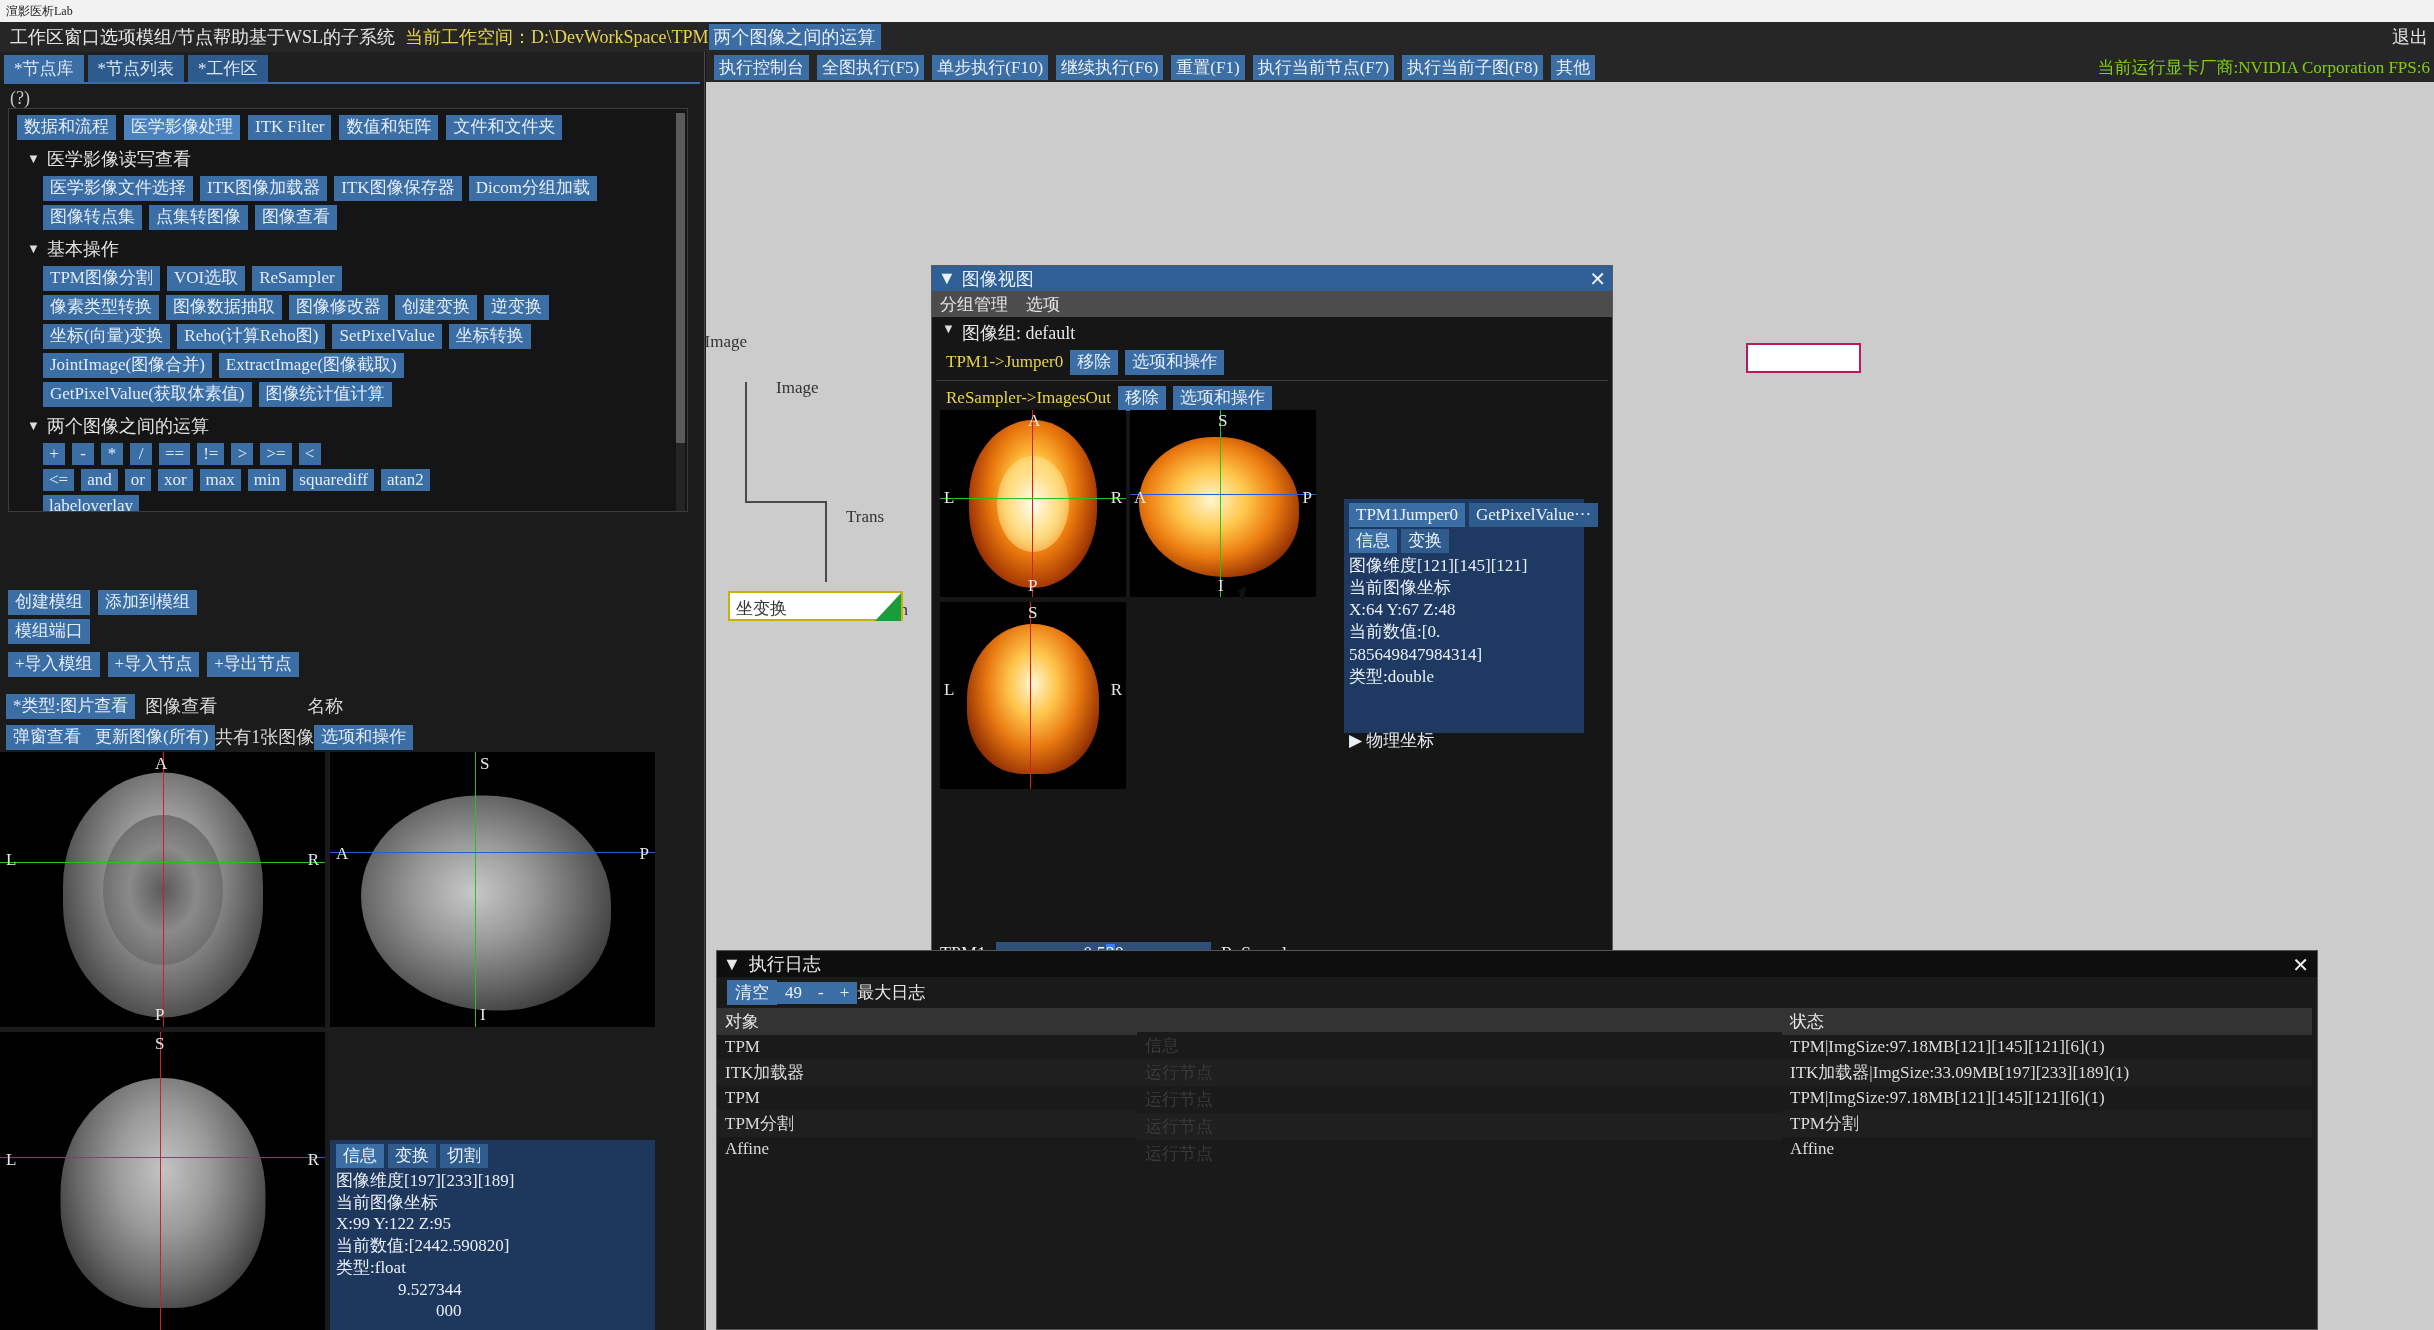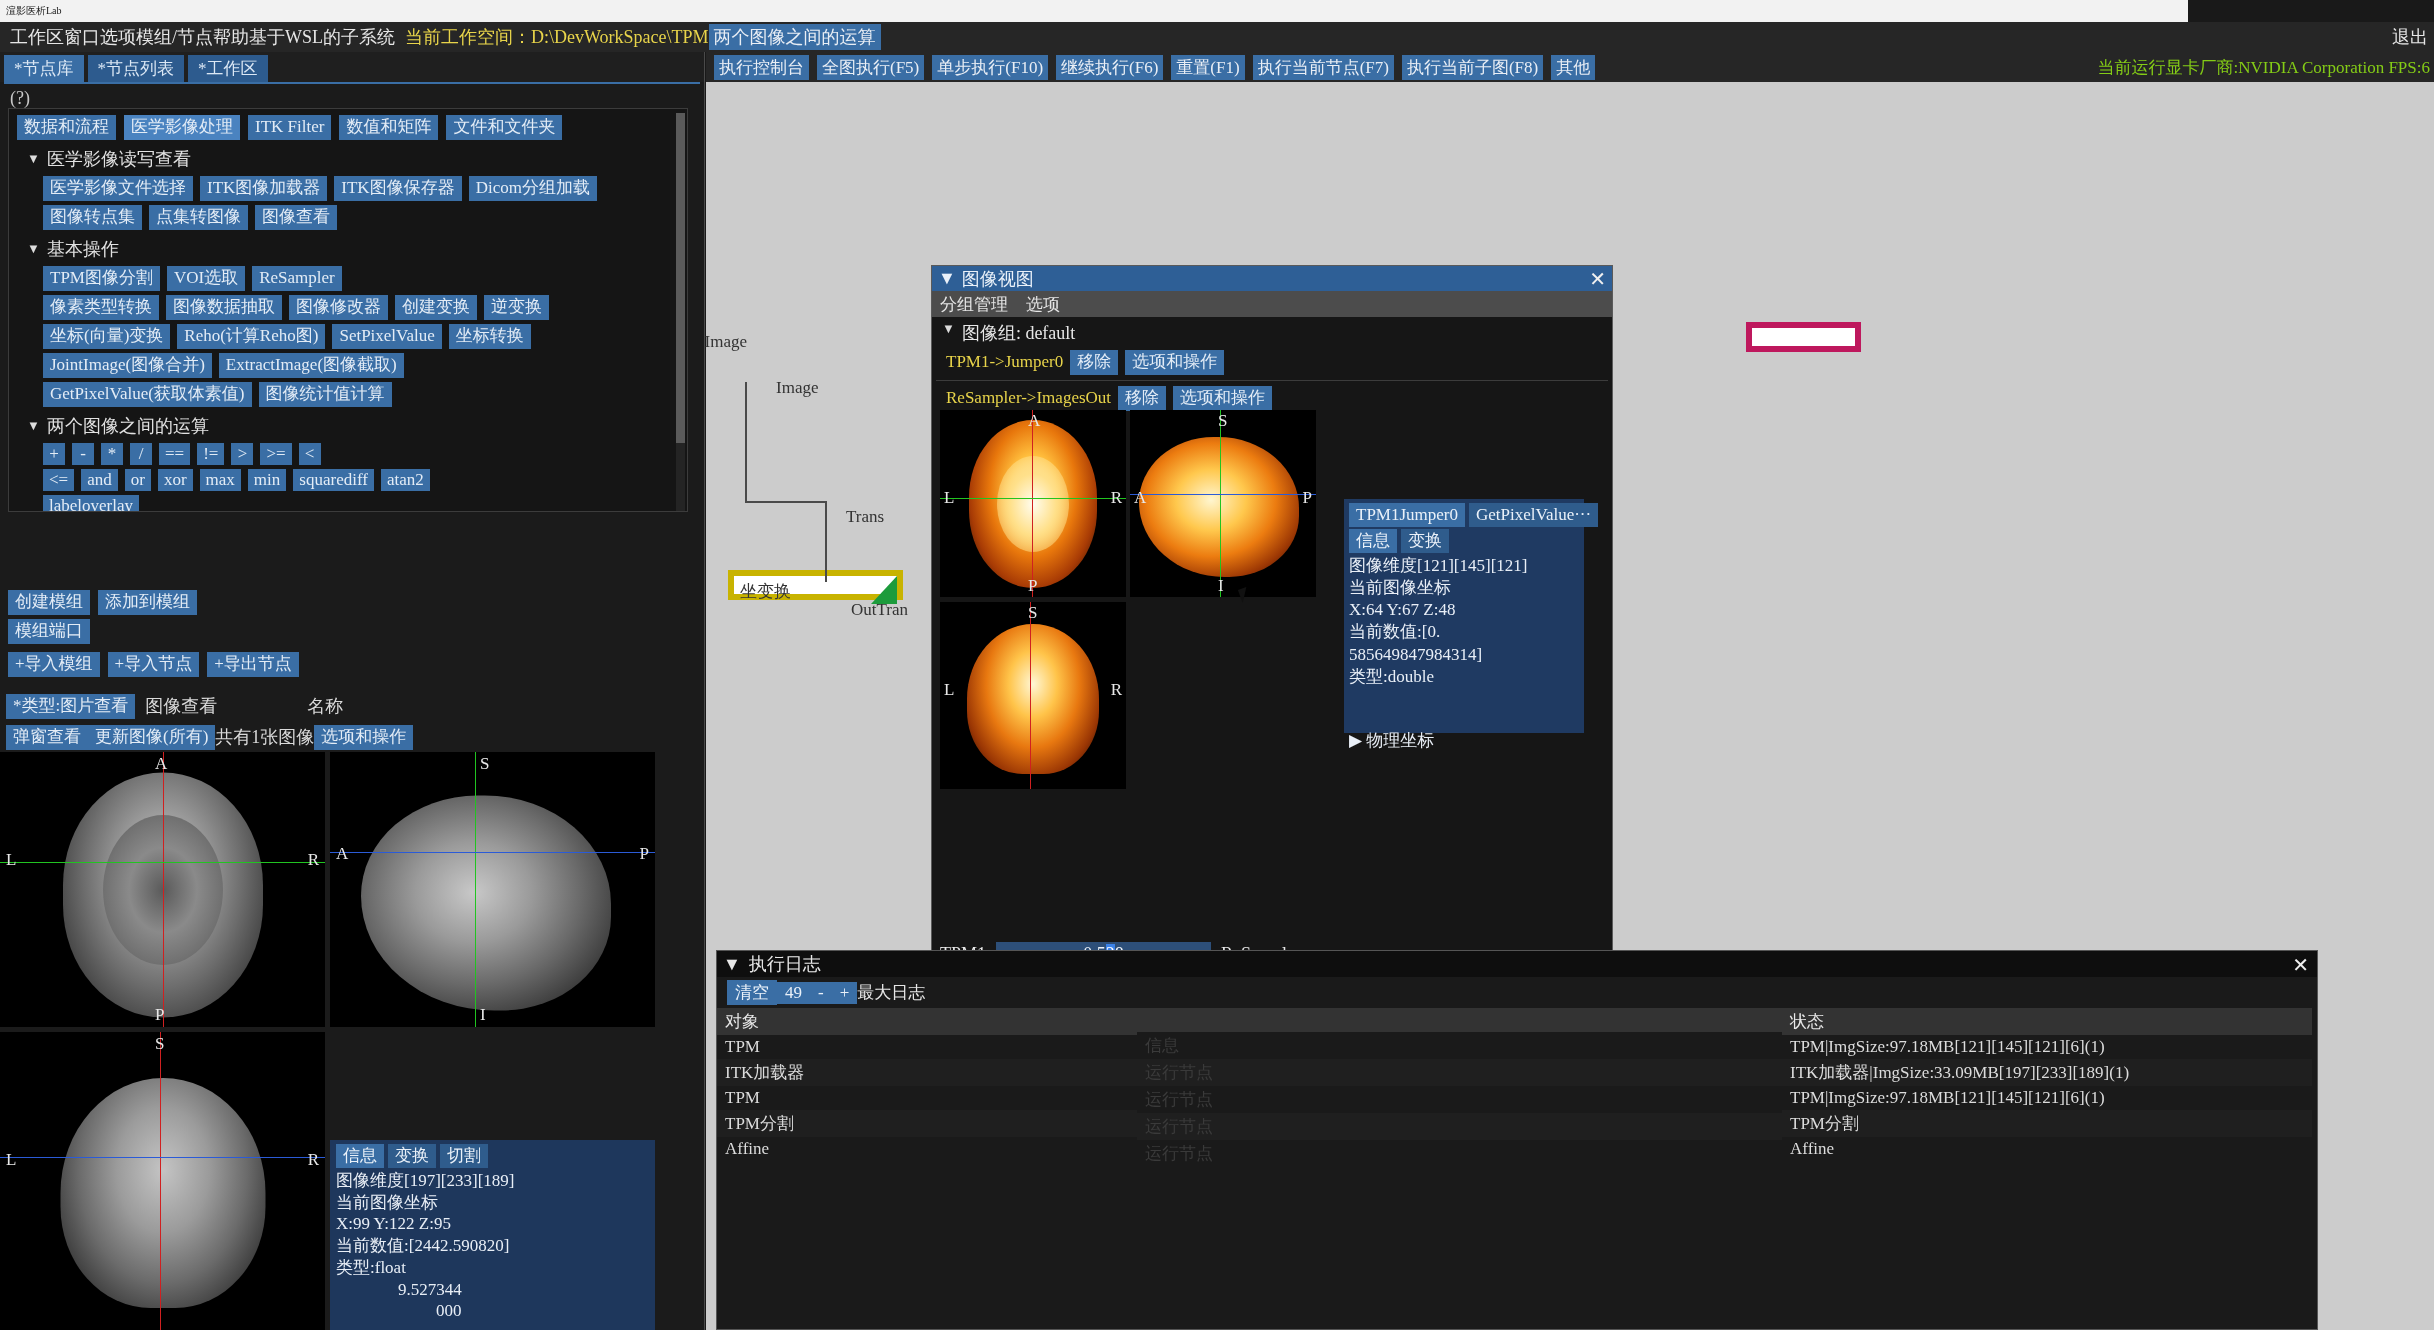--- a/index.html
+++ b/index.html
@@ -6,22 +6,22 @@
   html, body {
     width: 2434px; height: 1330px;
     background: #1a1a1a;
     font-family: "Liberation Serif", "DejaVu Serif", serif;
     overflow: hidden;
   }
   #root { position: relative; width: 2434px; height: 1330px; background: #191919; }
 
   
   .titlebar {
-    position: absolute; left: 0; top: 0; width: 2188px; height: 22px;
-    background: #f2f2f2; color: #202020; font-size: 10px;
+    position: absolute; left: 0; top: 0; width: 2434px; height: 22px;
+    background: #f2f2f2; color: #202020; font-size: 12px;
     display: flex; align-items: center; padding-left: 6px;
   }
   
   .menubar {
     position: absolute; left: 0; top: 22px; width: 2434px; height: 30px;
     background: #262626; display: flex; align-items: center; 
     padding-left: 10px; font-size: 18px; color: #e6e6e6;
   }
   .menubar .mi { cursor: default; white-space: nowrap; }
   .menubar .ws-label { color: #e8d44a; margin-left: 10px; white-space: nowrap; }
@@ -108,22 +108,22 @@
     padding-left: 8px; font-size: 17px;
   }
   .exec-toolbar .gpu {
     position: absolute; right: 4px; color: #84cc16; font-size: 17px; white-space: nowrap;
   }
   .graphzone {
     position: absolute; left: 706px; top: 82px; width: 1728px; height: 1248px;
     background: #cccccc;
   }
   .gnode {
-    position: absolute; background: #ffffff; border: 6px solid #be185d;
-    font-size: 16px; color: #222;
+    position: absolute; background: #ffffff; border: 2px solid #be185d;
+    font-size: 16px; color: #222; margin-top: 21px;
   }
   .glabel { position: absolute; font-size: 17px; color: #333; white-space: nowrap; }
 
   
   .dlg {
     position: absolute; left: 931px; top: 265px; width: 682px; height: 836px;
     background: #1c1c1c; border: 1px solid #5a5a5a;
   }
   .dlg-title {
     height: 25px; background: #2e5f96; color: #eaf1f9; font-size: 18px;

